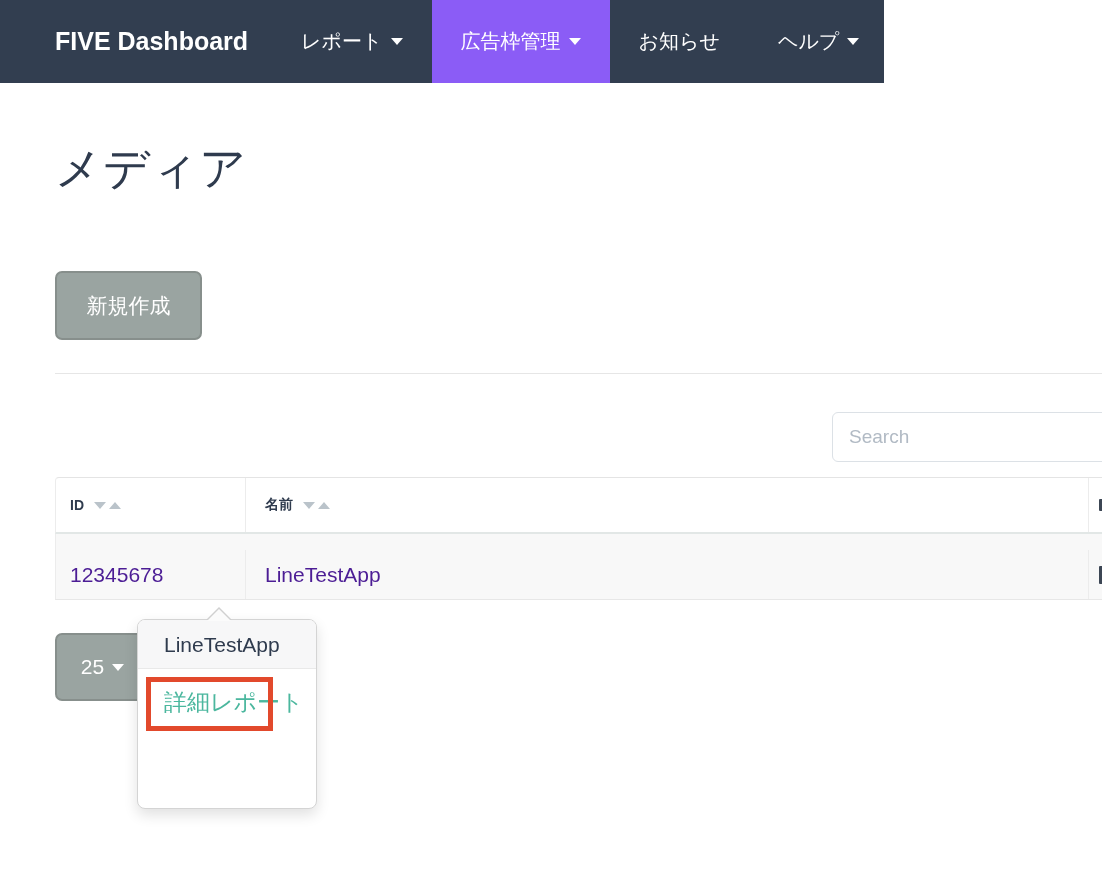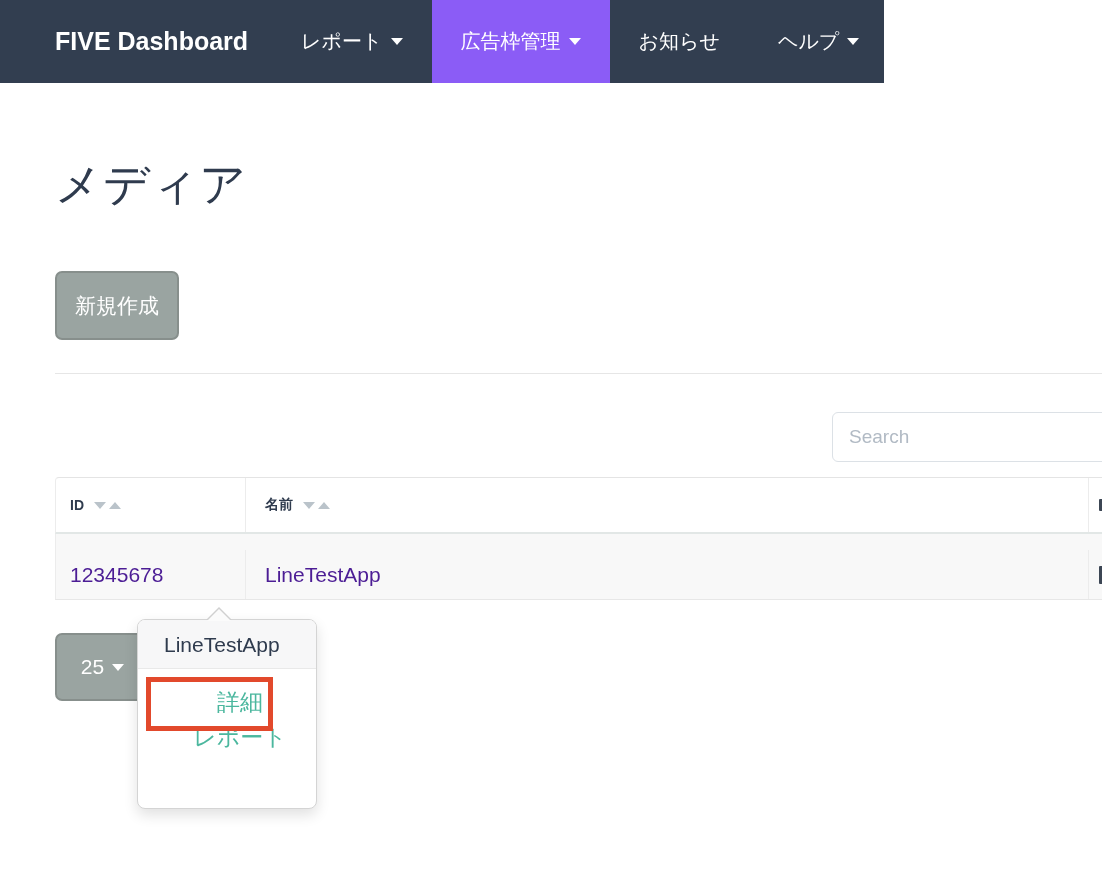--- a/index.html
+++ b/index.html
@@ -15,24 +15,24 @@
   .nav { display:flex; align-items:stretch; margin-left:24px; }
   .nav-item { display:flex; align-items:center; padding:0 29px; color:#fff;
               font-size:20px; text-decoration:none; white-space:nowrap; cursor:pointer; }
   .nav-item.active { background:#8b5cf6;align-items:center; }
   .caret { display:inline-block; width:0; height:0; margin-left:8px;
            border-left:6px solid transparent; border-right:6px solid transparent;
            border-top:7px solid #fff; }
 
   
   .page-title { position:absolute; left:55px; top:138px; font-size:46px; font-weight:500;
-                color:#2f3b4e; letter-spacing:1px;margin-top:16px; }
+                color:#2f3b4e; letter-spacing:1px; }
   .btn-gray { background:#9aa4a1; border:2px solid #878f8c; border-radius:7px;
               color:#fff; cursor:pointer; font-family:inherit; }
-  .btn-new { position:absolute; left:55px; top:271px; width:124px; height:69px; font-size:21px; }
+  .btn-new { position:absolute; left:55px; top:271px; width:147px; height:69px; font-size:21px; }
   .divider { position:absolute; left:55px; top:373px; width:1047px; height:0;
              border:none; border-top:1px solid #e6e6e6; }
 
   
   .search { position:absolute; left:832px; top:412px; width:290px; height:50px;
             border:1px solid #dce1e6; border-radius:6px; padding:0 16px;
             font-size:19px; color:#3a4656; font-family:inherit; outline:none; }
   .search::placeholder { color:#b1bac4; opacity:1; }
 
   
@@ -67,21 +67,21 @@
   
   .popover { position:absolute; left:137px; top:619px; width:180px; height:190px;
              background:#fff; border:1px solid #d4d4d4; border-radius:8px;
              box-shadow:0 6px 14px rgba(0,0,0,0.12); z-index:10; }
   .arrow { position:absolute; top:-13px; left:68px; width:0; height:0;
            border:13px solid transparent; border-top:0; border-bottom:13px solid #d0d0d0; }
   .arrow::after { content:""; position:absolute; top:2px; left:-12px; width:0; height:0;
                   border:12px solid transparent; border-top:0; border-bottom:12px solid #fbfbfb; }
   .pop-title { height:49px; line-height:49px; background:#f7f7f8; border-bottom:1px solid #e9e9e9;
                border-radius:7px 7px 0 0; padding-left:26px; font-size:21px; color:#2f3b4e; }
-  .pop-body { padding:16px 0 0 26px; display:flex; flex-direction:column;align-items:center; }
+  .pop-body { padding:16px 0 0 26px; display:flex; flex-direction:row; }
   .pop-link { font-size:23px; line-height:35px; color:#4bb79e; text-decoration:none; cursor:pointer; }
 
   
   .highlight-rect { position:absolute; left:146px; top:677px; width:127px; height:54px;
                     border:5px solid #e2492c; z-index:20; background:transparent; pointer-events:none; }
 </style>
 </head>
 <body>
 
 <div class="screen">

